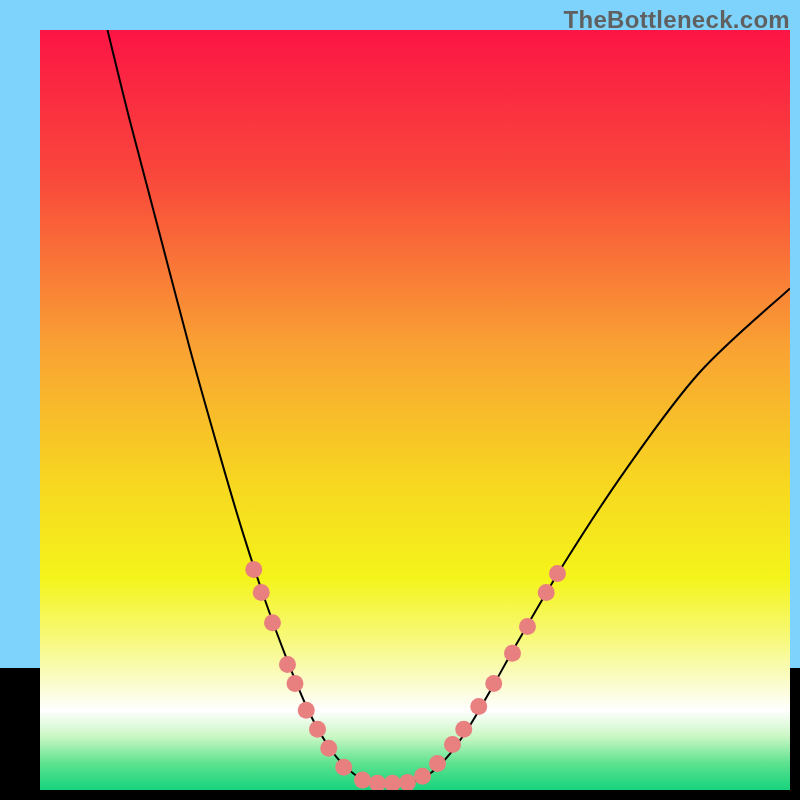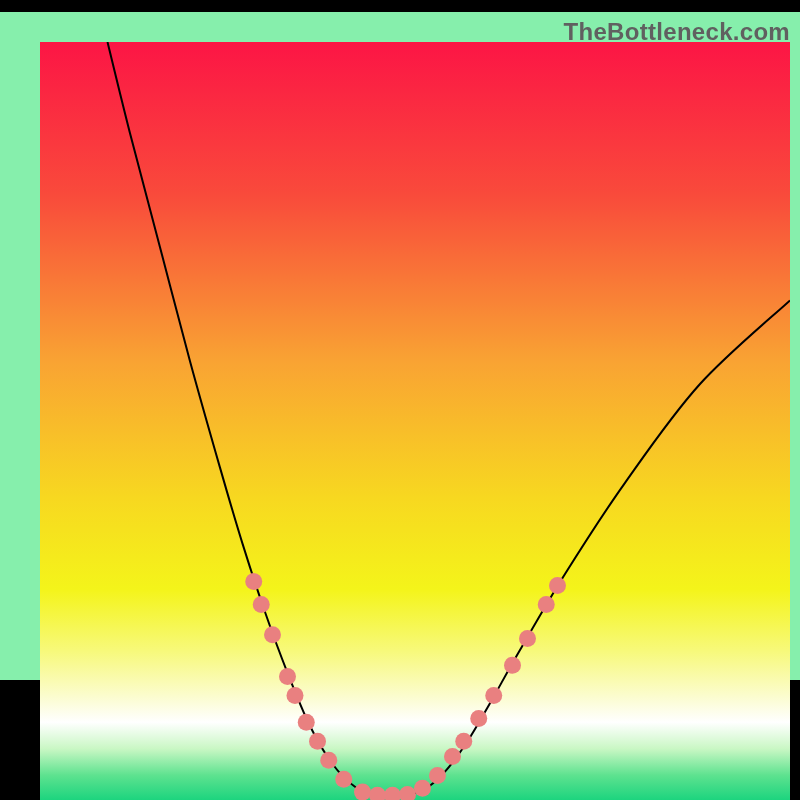--- a/index.html
+++ b/index.html
@@ -8,22 +8,21 @@
     width: 800px;
     height: 800px;
     background: #000;
     font-family: Arial, Helvetica, sans-serif;
     overflow: hidden;
   }
   .frame {
     position: relative;
     width: 800px;
     height: 668px;
-    background: #86efac;
-    margin-top: 12px;
+    background: #7dd3fc;
   }
   .watermark {
     position: absolute;
     top: 6px;
     right: 10px;
     color: #606060;
     font-size: 24px;
     font-weight: 600;
     letter-spacing: 0.3px;
     z-index: 10;

